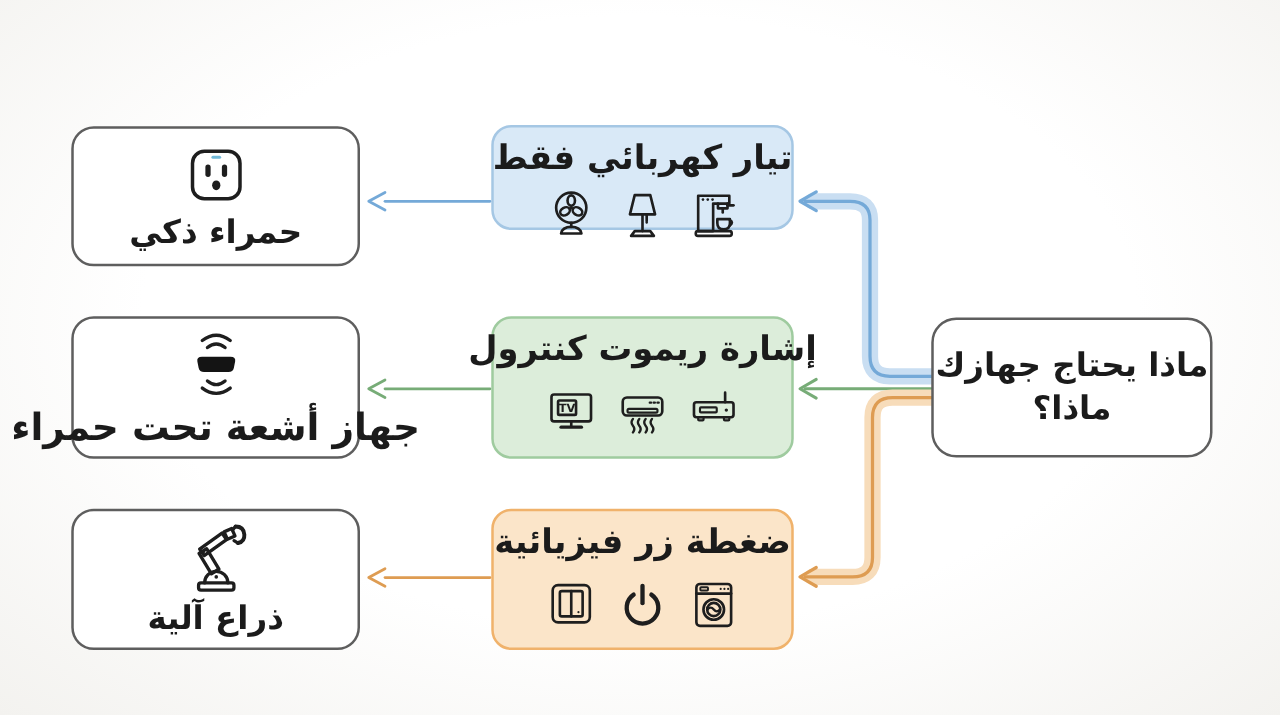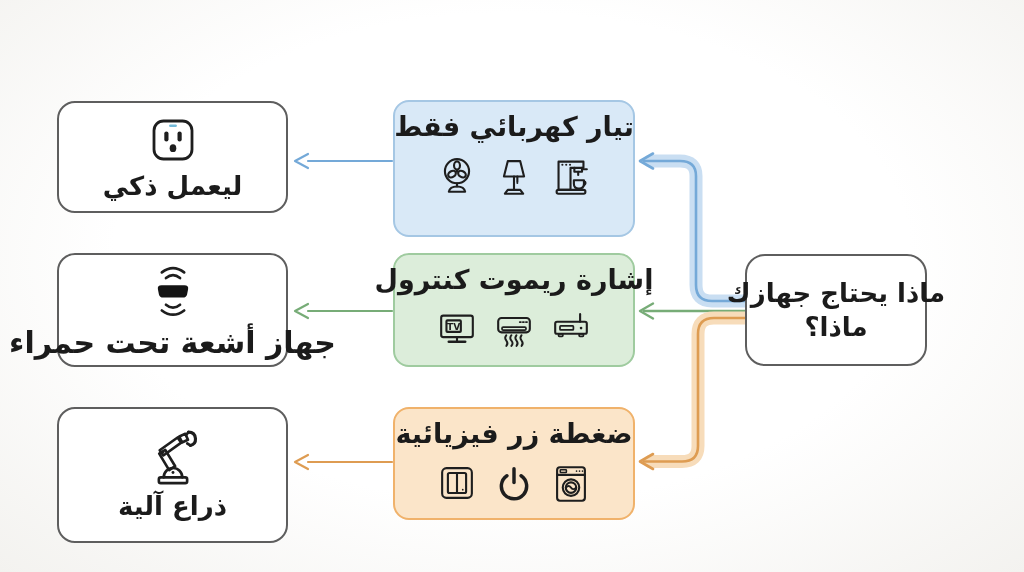--- a/index.html
+++ b/index.html
@@ -8,32 +8,32 @@
     position:relative;width:1024px;height:572px;overflow:hidden;
     background:radial-gradient(ellipse at 50% 45%, #ffffff 55%, #f3f2ef 100%);
   }
   .connectors{position:absolute;left:0;top:0;z-index:0;}
   .connectors path{fill:none;stroke-linecap:round;stroke-linejoin:round;}
 
   .box{position:absolute;box-sizing:border-box;z-index:1;display:flex;flex-direction:column;align-items:center;justify-content:center;text-align:center;}
   .res{left:57px;width:231px;background:#ffffff;border:2.5px solid #5e5e5e;border-radius:18px;gap:4px;}
   .res1{top:101px;height:112px;}
   .res2{top:253px;height:114px;}
-  .res3{top:407px;height:136px;}
+  .res3{top:407px;height:113px;}
   .res-label{font-size:26px;font-weight:bold;color:#1b1b1b;white-space:nowrap;}
   .res2 .res-label{font-size:30px;}
 
   .branch{left:393px;width:242px;border-radius:16px;justify-content:flex-start;padding-top:7px;}
-  .branch1{top:100px;height:137px;background:#d9e9f7;border:2px solid #a5c7e4;}
+  .branch1{top:100px;height:84px;background:#d9e9f7;border:2px solid #a5c7e4;}
   .branch2{top:253px;height:114px;background:#dcedda;border:2px solid #9fcb9f;}
   .branch3{top:407px;height:113px;background:#fbe5c9;border:2px solid #f0b26b;}
   .branch-title{font-size:27px;font-weight:bold;color:#1b1b1b;line-height:1.3;white-space:nowrap;}
   .icons-row{display:flex;align-items:center;gap:11px;margin-top:4px;height:56px;}
 
-  .qbox{left:745px;top:254px;width:182px;height:112px;background:#ffffff;border:2.5px solid #5e5e5e;border-radius:20px;}
+  .qbox{left:745px;top:254px;width:225px;height:112px;background:#ffffff;border:2.5px solid #5e5e5e;border-radius:20px;}
   .qline{font-size:26px;font-weight:bold;color:#1b1b1b;line-height:1.32;white-space:nowrap;}
 
   .ic{width:46px;height:46px;stroke:#1e1e1e;stroke-width:2.2;fill:none;stroke-linecap:round;stroke-linejoin:round;}
   .ic-pw{stroke-width:3.6;}
   .ic-plug{width:54px;height:54px;stroke:#1e1e1e;stroke-width:2.8;fill:none;stroke-linecap:round;stroke-linejoin:round;}
   .ic-ir{width:50px;height:60px;stroke:#1e1e1e;stroke-width:2.6;fill:none;stroke-linecap:round;stroke-linejoin:round;}
   .ic-arm{width:58px;height:58px;stroke:#1e1e1e;stroke-width:2.2;fill:none;stroke-linecap:round;stroke-linejoin:round;}
   .iconwrap{display:flex;align-items:center;justify-content:center;}
 </style>
 </head>
@@ -183,21 +183,21 @@
   <div class="box res res1">
     <span class="iconwrap">
       <svg class="ic-plug" viewBox="0 0 54 54">
         <rect x="8" y="8" width="38" height="38" rx="9.5"></rect>
         <path d="M24.3 12.8 H29.7" stroke="#72b9d8" stroke-width="2.4"></path>
         <rect x="18.3" y="18.5" width="4.2" height="10" rx="2.1" fill="#1e1e1e" stroke="none"></rect>
         <rect x="31.5" y="18.5" width="4.2" height="10" rx="2.1" fill="#1e1e1e" stroke="none"></rect>
         <ellipse cx="27" cy="35.2" rx="3.3" ry="3.9" fill="#1e1e1e" stroke="none"></ellipse>
       </svg>
     </span>
-    <div class="res-label">ليعمل ذكي</div>
+    <div class="res-label">حمراء ذكي</div>
   </div>
 
   <div class="box res res2">
     <span class="iconwrap">
       <svg class="ic-ir" viewBox="0 0 48 58">
         <path d="M17.2 16.5 Q24 10.8 30.8 16.5"></path>
         <path d="M13.2 11 Q24 2.8 34.8 11"></path>
         <path d="M13 23.5 H35 Q39.3 23.5 38.6 27.3 L37.6 32.3 Q37 35.3 33.4 35.3 H14.6 Q11 35.3 10.4 32.3 L9.4 27.3 Q8.7 23.5 13 23.5 Z" fill="#141414" stroke="none"></path>
         <path d="M17.2 42.3 Q24 48 30.8 42.3"></path>
         <path d="M13.2 47.8 Q24 56 34.8 47.8"></path>

